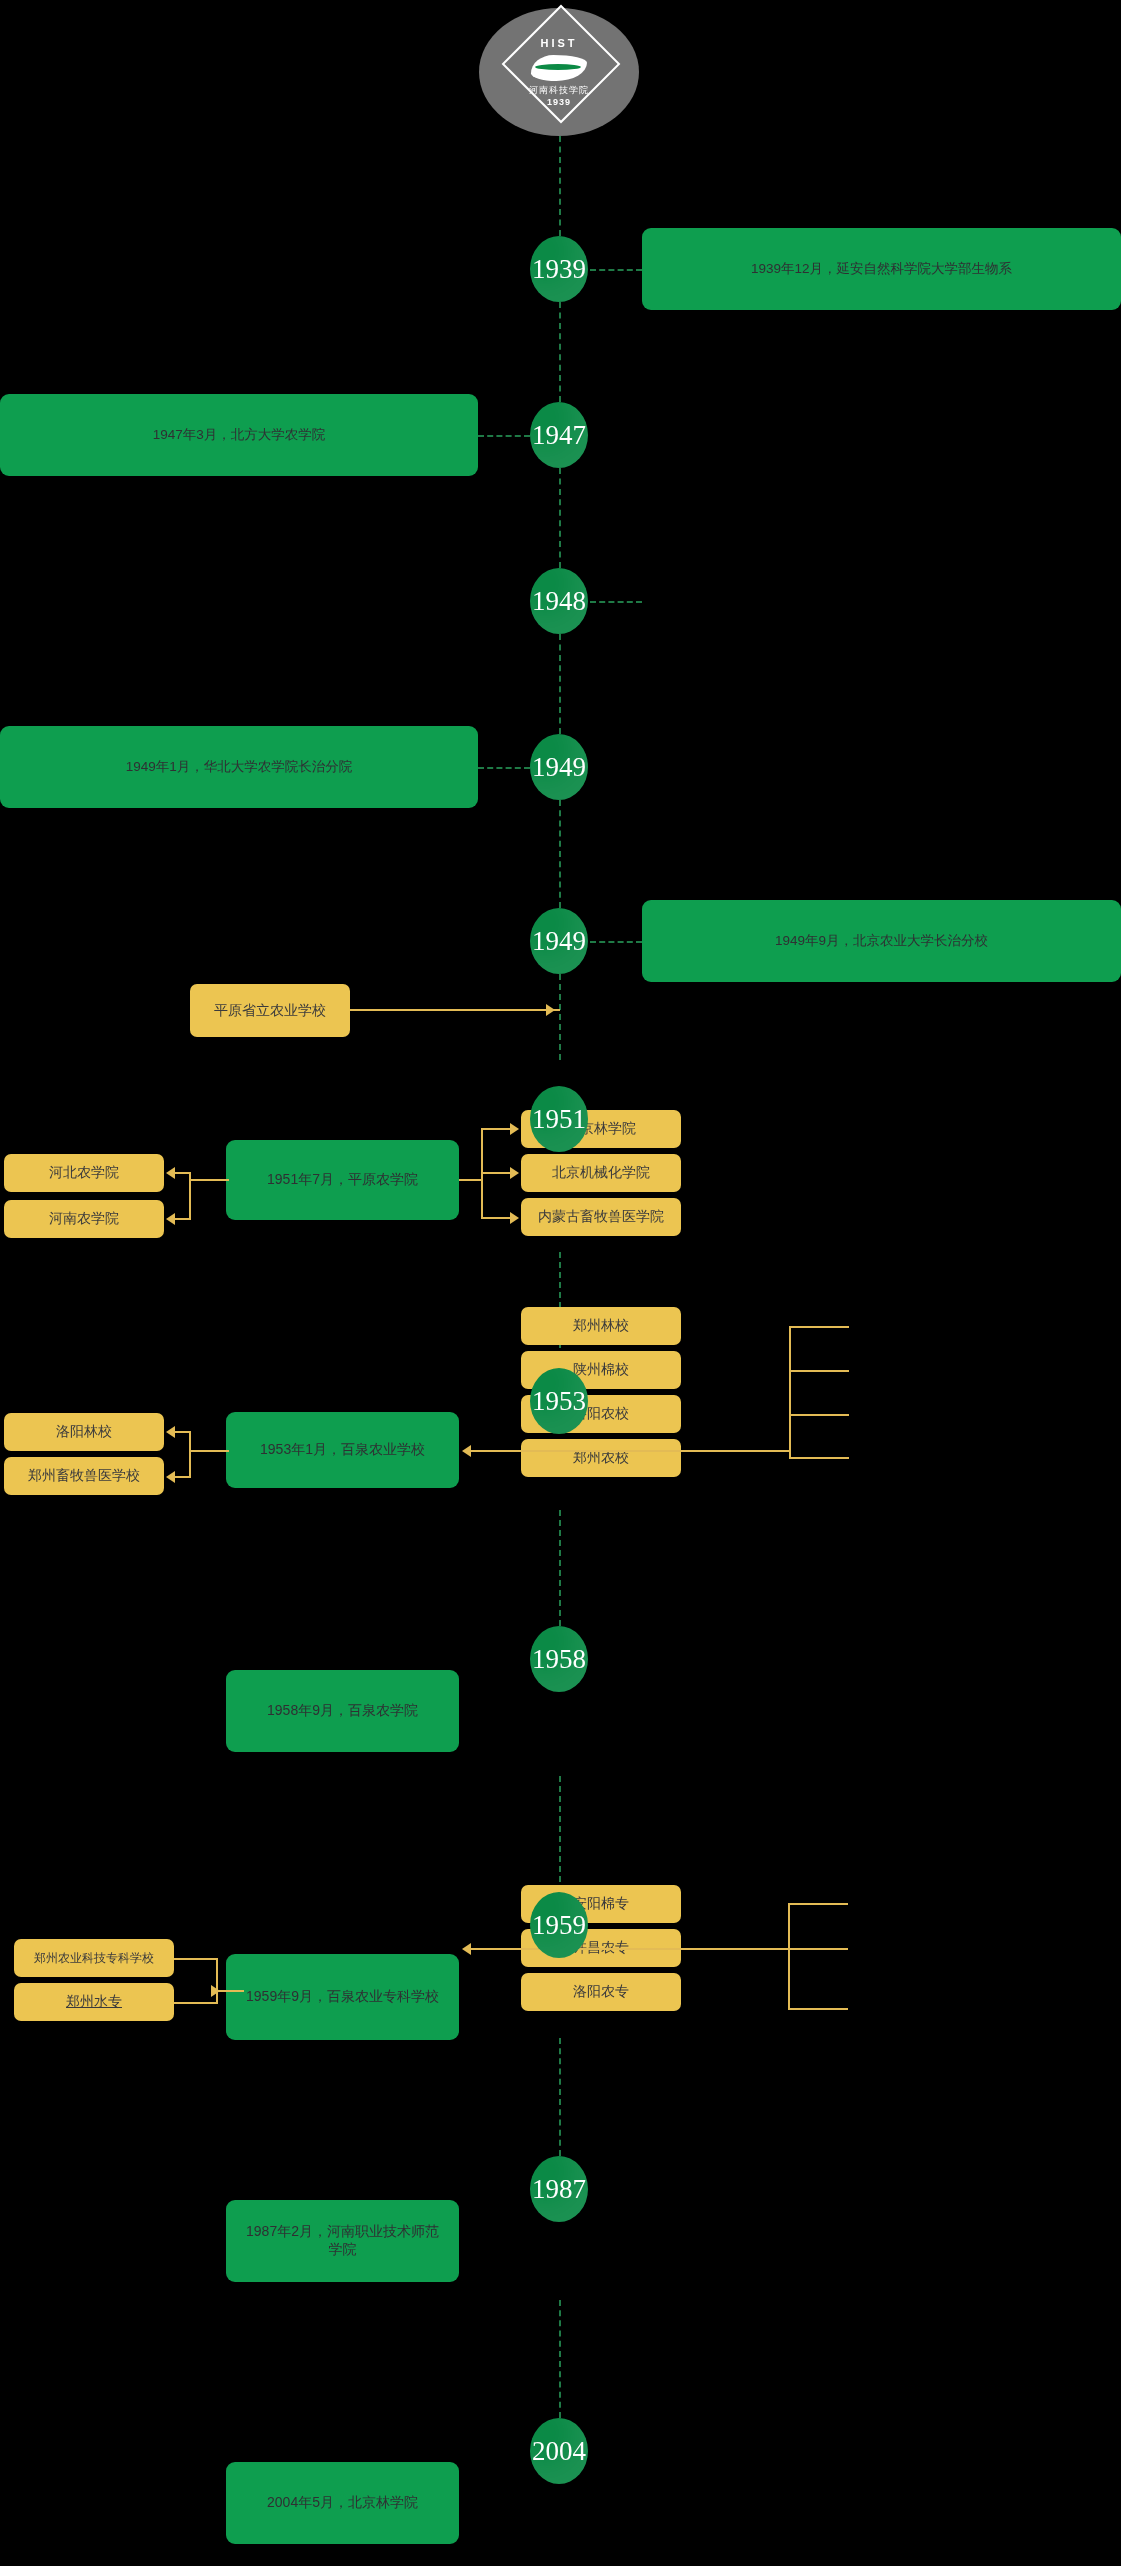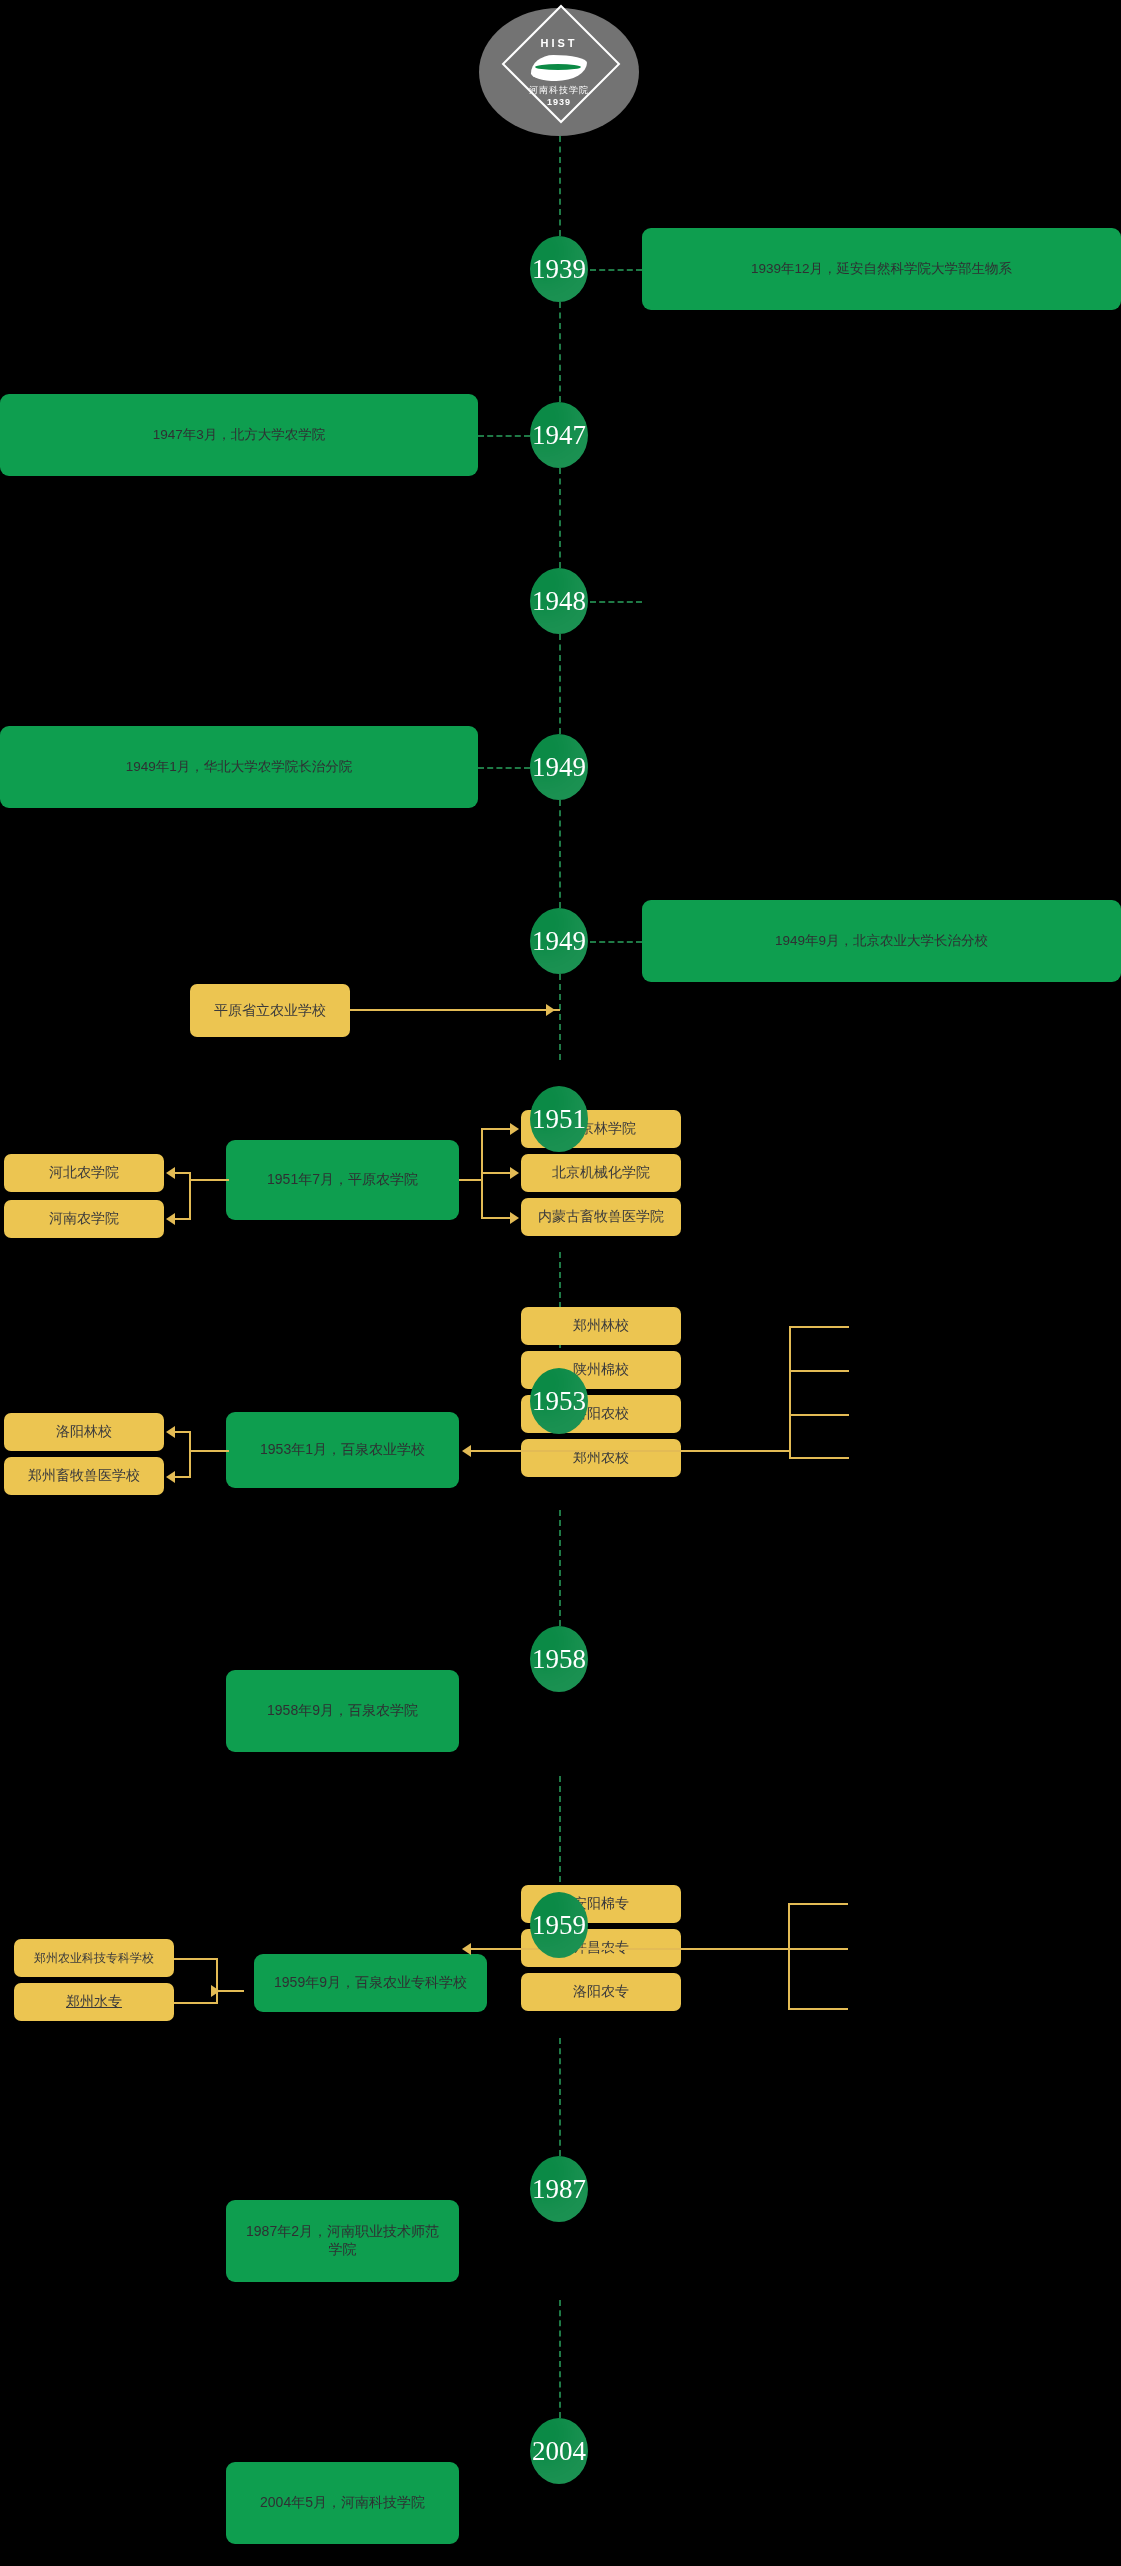--- a/index.html
+++ b/index.html
@@ -183,21 +183,21 @@
   <div class="ln h" style="left:789px;top:1370px;width:60px;"></div>
   <div class="ln h" style="left:789px;top:1414px;width:60px;"></div>
   <div class="ln h" style="left:789px;top:1457px;width:60px;"></div>
   <div class="ln h" style="left:470px;top:1450px;width:320px;"></div>
   <div class="arrow left" style="left:462px;top:1445px;"></div>
 
   <div class="year" style="left:530px;top:1626px;">1958</div>
   <div class="gbox center" style="left:226px;top:1670px;width:233px;height:82px;">1958年9月，百泉农学院</div>
 
   <div class="year" style="left:530px;top:1892px;">1959</div>
-  <div class="gbox center" style="left:226px;top:1954px;width:233px;height:58px;margin-left:28px;">1959年9月，百泉农业专科学校</div>
+  <div class="gbox center" style="left:226px;top:1954px;width:233px;height:86px;">1959年9月，百泉农业专科学校</div>
 
   <div class="ybox" style="left:14px;top:1939px;width:160px;height:38px;font-size:12px;">郑州农业科技专科学校</div>
   <div class="ybox" style="left:14px;top:1983px;width:160px;height:38px;text-decoration:underline;">郑州水专</div>
   <div class="ln h" style="left:174px;top:1958px;width:42px;"></div>
   <div class="ln h" style="left:174px;top:2002px;width:42px;"></div>
   <div class="ln v" style="left:216px;top:1958px;height:46px;"></div>
   <div class="ln h" style="left:216px;top:1990px;width:28px;"></div>
   <div class="arrow right" style="left:211px;top:1985px;"></div>
 
   <div class="ybox" style="left:521px;top:1885px;width:160px;height:38px;">安阳棉专</div>
@@ -207,15 +207,15 @@
   <div class="ln h" style="left:788px;top:1903px;width:60px;"></div>
   <div class="ln h" style="left:788px;top:1948px;width:60px;"></div>
   <div class="ln h" style="left:788px;top:2008px;width:60px;"></div>
   <div class="ln h" style="left:470px;top:1948px;width:320px;"></div>
   <div class="arrow left" style="left:462px;top:1943px;"></div>
 
   <div class="year" style="left:530px;top:2156px;">1987</div>
   <div class="gbox center" style="left:226px;top:2200px;width:233px;height:82px;">1987年2月，河南职业技术师范学院</div>
 
   <div class="year" style="left:530px;top:2418px;">2004</div>
-  <div class="gbox center" style="left:226px;top:2462px;width:233px;height:82px;">2004年5月，河南科技学院</div>
+  <div class="gbox center" style="left:226px;top:2462px;width:233px;height:82px;">2004年5月，北京林学院</div>
 
 </div>
 
 </body></html>

